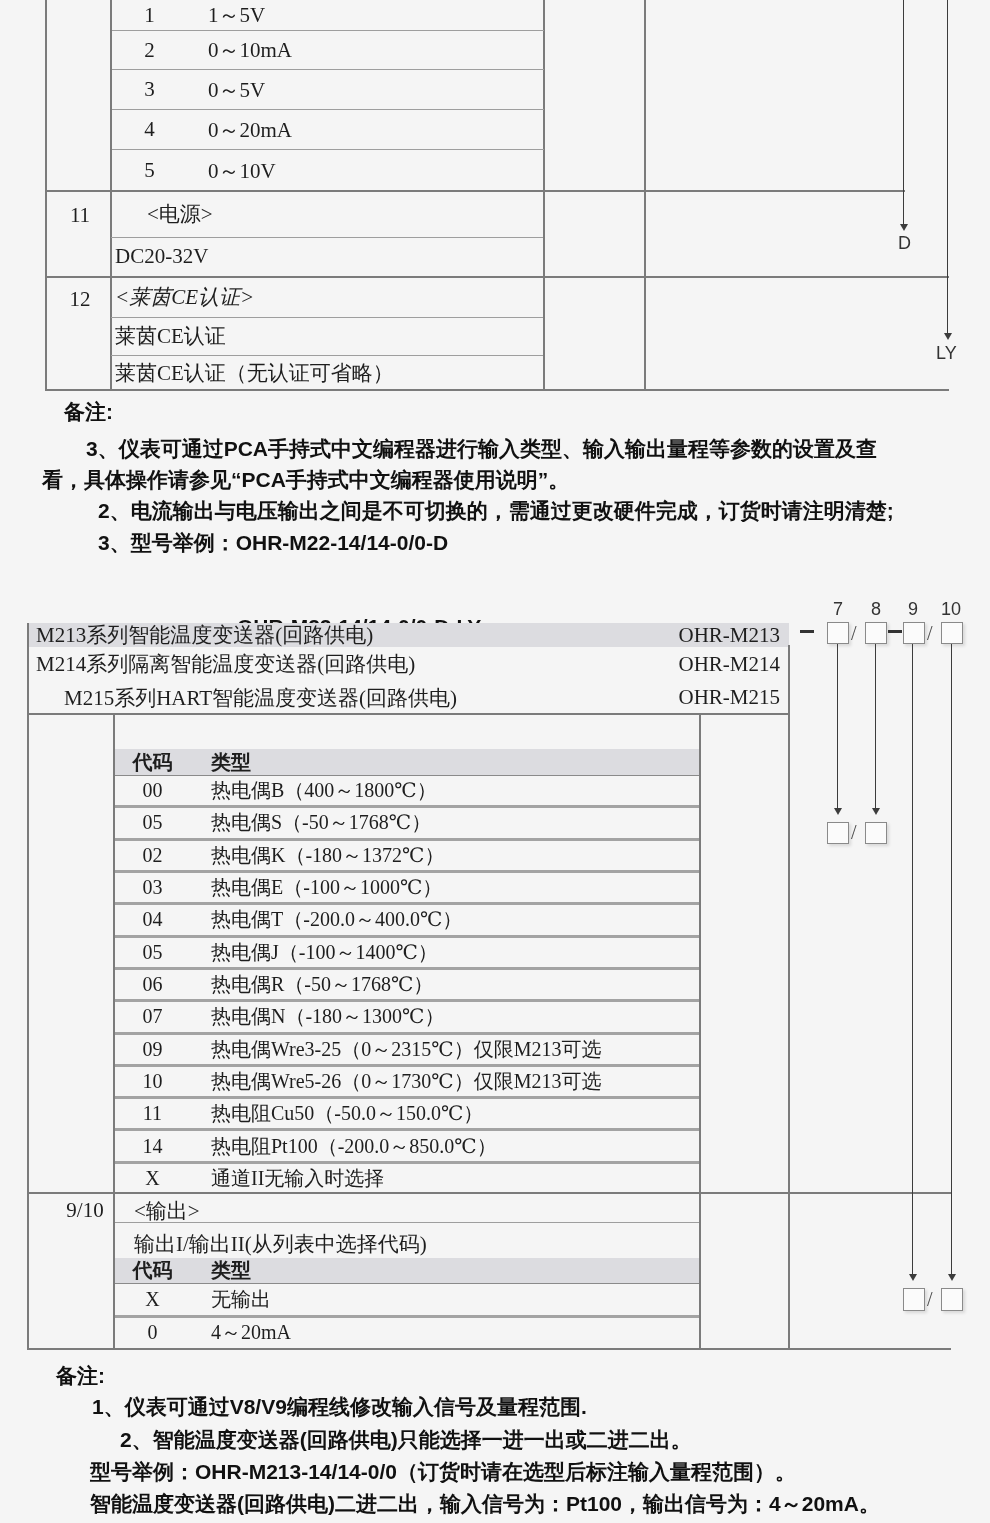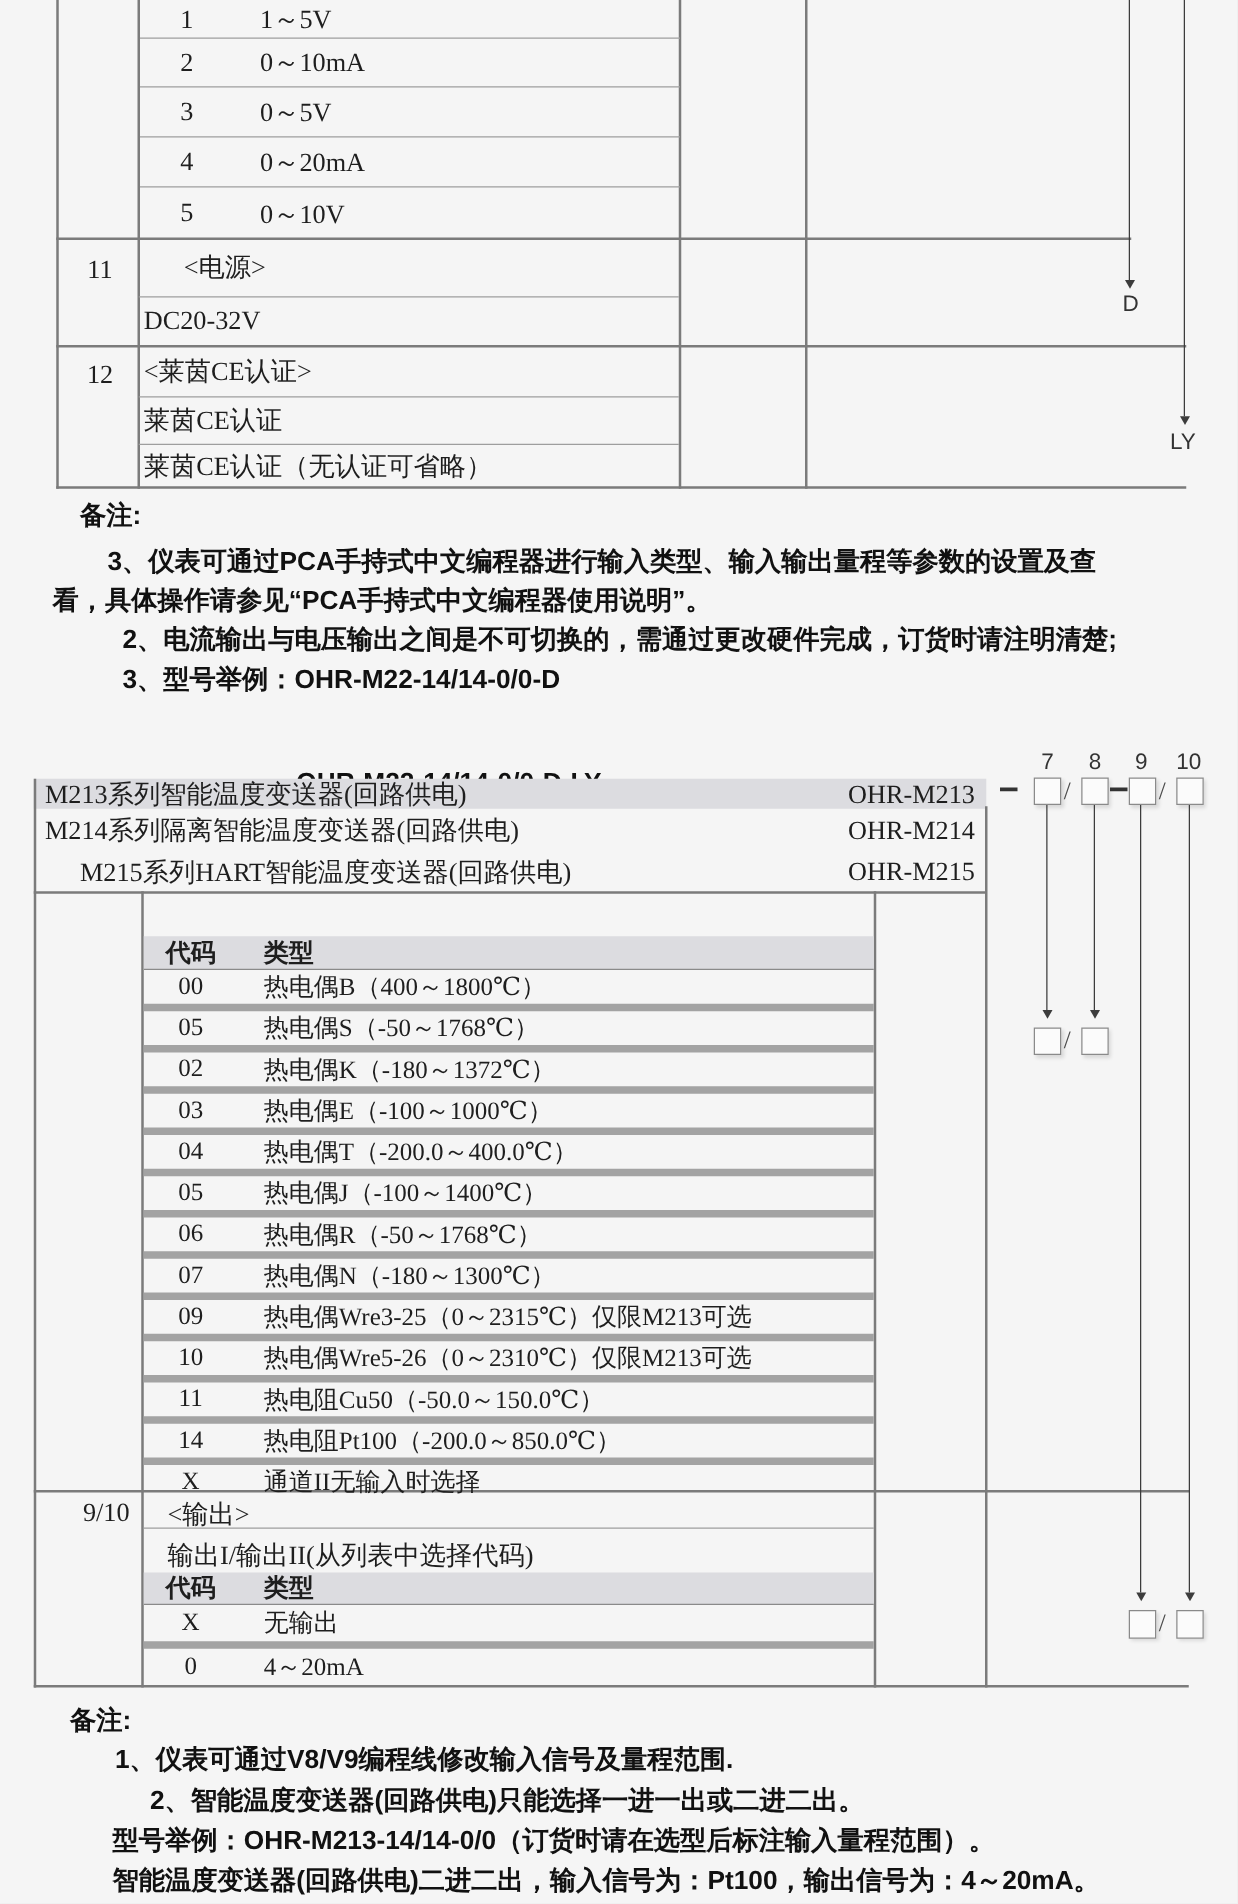--- a/index.html
+++ b/index.html
@@ -40,21 +40,21 @@
   .series{position:absolute;left:27px;top:623px;width:762px;}
   .serow{display:flex;align-items:center;justify-content:space-between;
          box-sizing:border-box;padding:0 9px;font-size:21px;white-space:nowrap;}
   .serow:nth-of-type(1){height:24px;background:#dcdce0;}
   .serow:nth-of-type(2){height:34px;}
   .serow:nth-of-type(3){height:33px;padding-left:37px;}
   
   .itable{position:absolute;display:flex;flex-direction:column;font-size:20px;}
   .ithead{background:#dcdce0;display:flex;align-items:center;font-weight:600;
           border-bottom:1px solid #8a8a8a;box-sizing:border-box;}
-  .itrow{flex:1;display:flex;align-items:center;border-bottom:6px solid #a3a3a3;
+  .itrow{flex:1;display:flex;align-items:center;border-bottom:3px solid #a3a3a3;
          box-sizing:border-box;white-space:nowrap;}
   .itrow:last-of-type{border-bottom:none;}
   
   .note{position:absolute;font-family:"Liberation Sans","DejaVu Sans",sans-serif;
         font-size:21px;font-weight:600;color:#111;white-space:nowrap;}
   .glabel{position:absolute;font-size:21px;white-space:nowrap;}
 </style>
 </head>
 <body>
 
@@ -99,21 +99,21 @@
   <span class="gnum" style="left:62px;top:203px;width:36px;text-align:center;">11</span>
   <div class="grow" style="top:191px;height:46px;padding-left:32px;">
     <span style="margin-left:3px;">&lt;电源&gt;</span>
   </div>
   <div class="thin" style="left:111px;top:237px;width:432px;"></div>
   <div class="grow" style="top:237px;height:39px;">
     <span style="margin-left:3px;">DC20-32V</span>
   </div>
 
   <span class="gnum" style="left:62px;top:287px;width:36px;text-align:center;">12</span>
-  <div class="grow" style="top:277px;height:40px;">
+  <div class="grow" style="top:277px;height:40px;font-style:italic;">
     <span style="margin-left:3px;">&lt;莱茵CE认证&gt;</span>
   </div>
   <div class="thin" style="left:111px;top:317px;width:432px;"></div>
   <div class="grow" style="top:317px;height:38px;">
     <span style="margin-left:3px;">莱茵CE认证</span>
   </div>
   <div class="thin" style="left:111px;top:355px;width:432px;"></div>
   <div class="grow" style="top:355px;height:35px;">
     <span style="margin-left:3px;">莱茵CE认证（无认证可省略）</span>
   </div>
@@ -234,21 +234,21 @@
           <span class="tval">热电偶N（-180～1300℃）</span>
         </div>
 
         <div class="itrow">
           <span class="tcode">09</span>
           <span class="tval">热电偶Wre3-25（0～2315℃）仅限M213可选</span>
         </div>
 
         <div class="itrow">
           <span class="tcode">10</span>
-          <span class="tval">热电偶Wre5-26（0～2310℃）仅限M213可选</span>
+          <span class="tval">热电偶Wre5-26（0～1730℃）仅限M213可选</span>
         </div>
 
         <div class="itrow">
           <span class="tcode">11</span>
           <span class="tval">热电阻Cu50（-50.0～150.0℃）</span>
         </div>
 
         <div class="itrow">
           <span class="tcode">14</span>
           <span class="tval">热电阻Pt100（-200.0～850.0℃）</span>

